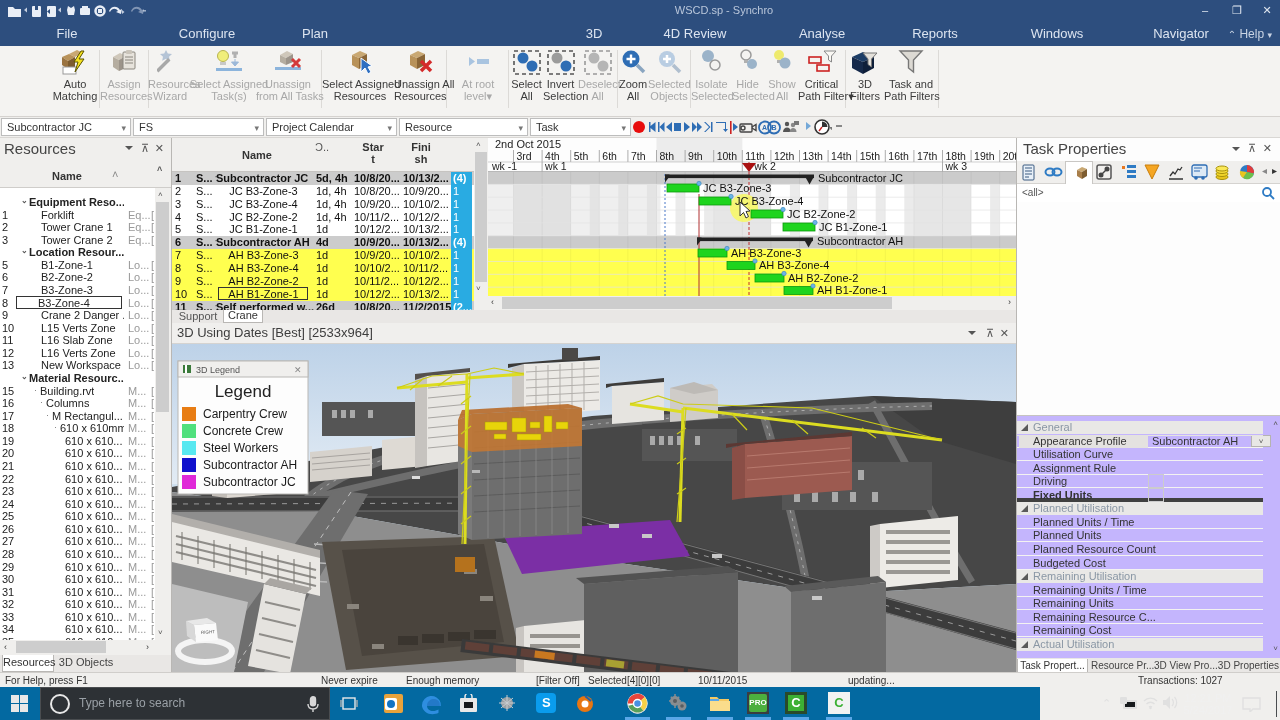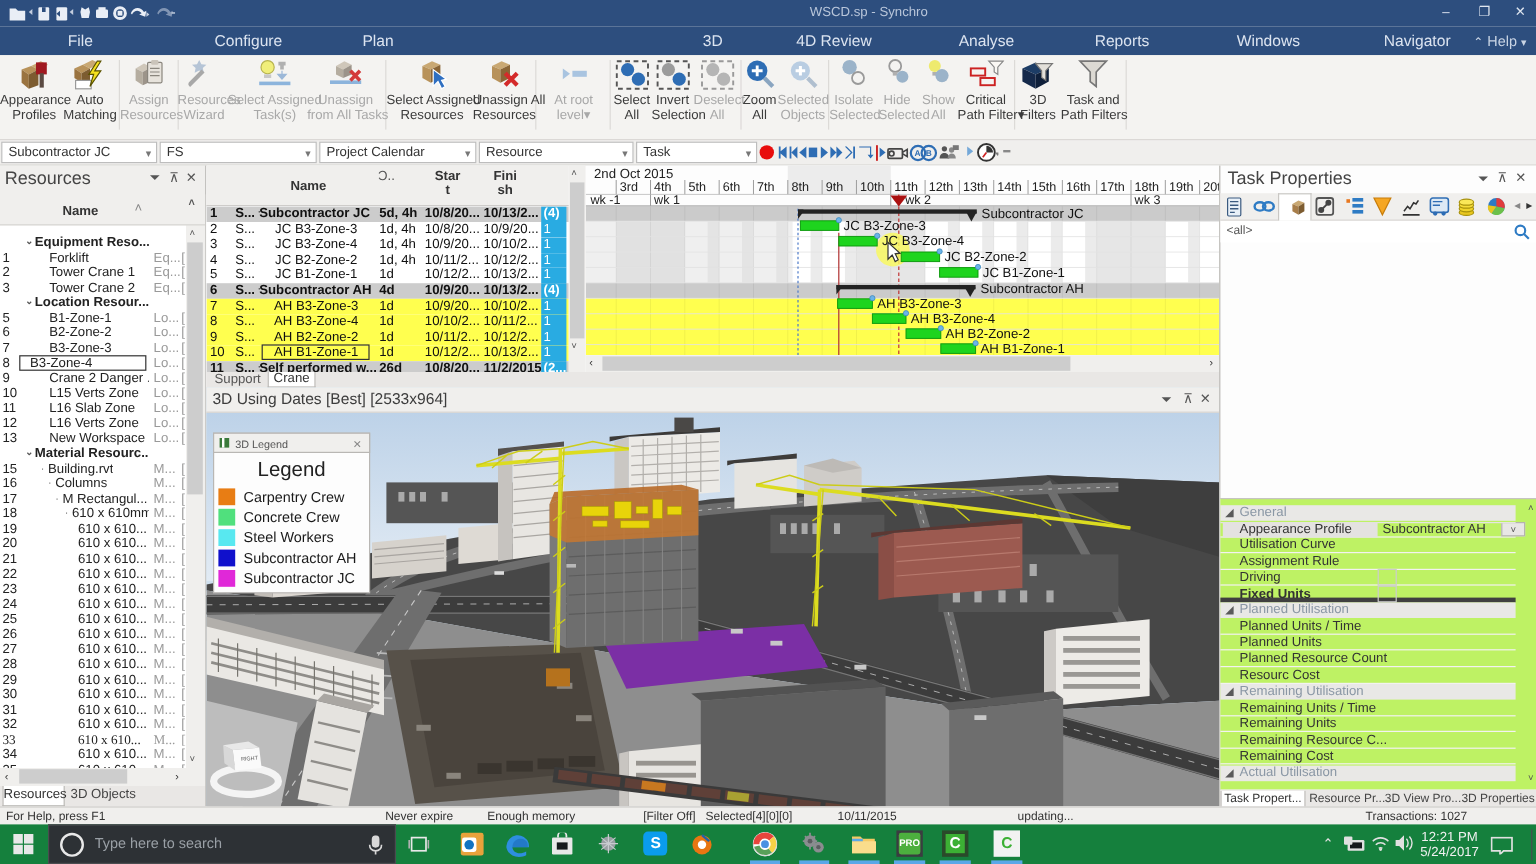--- a/index.html
+++ b/index.html
@@ -56,31 +56,31 @@
 
 
 #view3d { left:172px; top:323px; width:844px; height:349px; background:#cfe0ef; }
 #v3d-title { position:absolute; left:0; top:0; width:844px; height:21px; background:#f0efed; border-bottom:1px solid #d5d3d0; font-size:13px; color:#3d3d3d; line-height:20px; padding-left:5px; }
 
 
 #rightpanel { left:1016px; top:138px; width:264px; height:534px; background:#fdfdfd; border-left:1px solid #b9b7b4; }
 #rp-title { position:absolute; left:6px; top:2px; font-size:15px; color:#444; }
 #rp-toolbar { position:absolute; left:0; top:23px; width:264px; height:23px; background:#f0efed; border-bottom:1px solid #d5d3d0; }
 #rp-search { position:absolute; left:0; top:46px; width:264px; height:18px; background:#fff; font-size:10px; color:#555; }
-#rp-grid { position:absolute; left:0; top:277px; width:264px; height:243px; background:#bef264; border-top:1px solid #c6c4c1; font-size:11px; }
+#rp-grid { position:absolute; left:0; top:277px; width:264px; height:243px; background:#c4b5fd; border-top:1px solid #c6c4c1; font-size:11px; }
 .rprow { position:absolute; left:0; width:246px; height:13.6px; color:#333; }
 .rphead { background:#e9e8e6; color:#8a97a5; }
 #rp-tabs { position:absolute; left:0; top:520px; width:264px; height:16px; background:#e9e7e5; font-size:10px; white-space:nowrap; }
 
 
 #statusbar { left:0; top:672px; width:1280px; height:15px; background:#f0efed; border-top:1px solid #d0cecb; font-size:10px; color:#333; }
 .stitem { position:absolute; top:2px; }
 
 
-#taskbar { left:0; top:687px; width:1280px; height:33px; background:#15803d; }
+#taskbar { left:0; top:687px; width:1040px; height:33px; background:#0369a1; }
 </style>
 </head>
 <body>
 <div id="app">
   <div id="titlebar" class="abs">
     <svg class="abs" style="left:6px;top:3px" width="140" height="16" viewBox="0 0 140 16">
       <g fill="#e9eef6">
         <path d="M2 4h5l2 2h6v8H2z"></path>
           <path d="M18 7l3-2.5 0 5z" opacity="0.8"></path>
         <rect x="26" y="3" width="9" height="11" rx="1"></rect>
@@ -131,31 +131,20 @@
     <div class="rgroup-label" style="left:0;width:99px">Project</div>
     <div class="rgroup-label" style="left:99px;width:49px">Assign</div>
     <div class="rgroup-label" style="left:148px;width:173px">Selected Resources</div>
     <div class="rgroup-label" style="left:321px;width:125px">Selected Tasks</div>
     <div class="rgroup-label" style="left:446px;width:62px">Create Task(s)</div>
     <div class="rgroup-label" style="left:508px;width:109px">Selection</div>
     <div class="rgroup-label" style="left:617px;width:73px">Zoom</div>
     <div class="rgroup-label" style="left:690px;width:155px">Quick Filters</div>
     <div class="rgroup-label" style="left:845px;width:93px">Filters</div>
 
-    <div class="rbtn" style="left:0px;width:57px">
-        <svg class="ric" width="26" height="27" viewBox="0 0 26 27">
-          <path d="M10 6 18 2 24 5 16 9Z" fill="#c9a873"></path>
-          <path d="M2 9 10 6 16 9 8 13Z" fill="#b8925a"></path>
-          <path d="M2 9 8 13 8 25 2 20Z" fill="#9a7340"></path>
-          <path d="M8 13 16 9 16 22 8 25Z" fill="#7d5c30"></path>
-          <rect x="14" y="3" width="9" height="10" fill="#a01820"></rect>
-          <rect x="17" y="12" width="3.5" height="12" fill="#5a4a42"></rect>
-        </svg>
-        <span class="rlabel">Appearance<br>Profiles</span>
-      </div>
     <div class="rbtn" style="left:50px;width:50px">
         <svg class="ric" width="28" height="27" viewBox="0 0 28 27">
           <path d="M8 5 16 1 22 4 14 8Z" fill="#c9a873"></path>
           <path d="M1 8 8 5 14 8 7 12Z" fill="#b8925a"></path>
           <path d="M1 8 7 12 7 20 1 16Z" fill="#9a7340"></path>
           <path d="M7 12 14 8 14 19 7 20Z" fill="#7d5c30"></path>
           <rect x="2" y="18" width="13" height="7" fill="#fff" stroke="#999"></rect>
           <path d="M20 2 13 13h4l-3 10 9-13h-5l5-8z" fill="#f5e11e" stroke="#5a5200" stroke-width="1"></path>
         </svg>
         <span class="rlabel">Auto<br>Matching</span>
@@ -404,21 +393,21 @@
           <span style="position:absolute;left:151px;color:#999">[</span>
         </div>
         <div class="lprow" style="top:96.0px;">
           <span class="num">7</span>
           <span class="nm" style="left:41px;max-width:83px">B3-Zone-3</span>
           <span class="typ">Lo...</span>
           <span style="position:absolute;left:151px;color:#999">[</span>
         </div>
         <div class="lprow" style="top:108.6px;">
           <span class="num">8</span>
-          <span class="nm" style="left:25px;max-width:83px">B3-Zone-4</span>
+          <span class="nm" style="left:38px;max-width:83px">B3-Zone-4</span>
           <span class="typ">Lo...</span>
           <span style="position:absolute;left:151px;color:#999">[</span>
           <div style="position:absolute;left:16px;top:-1px;width:106px;height:13px;border:1px solid #333"></div>
         </div>
         <div class="lprow" style="top:121.1px;">
           <span class="num">9</span>
           <span class="nm" style="left:41px;max-width:83px">Crane 2 Danger ...</span>
           <span class="typ">Lo...</span>
           <span style="position:absolute;left:151px;color:#999">[</span>
         </div>
@@ -555,21 +544,21 @@
           <span class="nm" style="left:65px;max-width:59px">610 x 610...</span>
           <span class="typ">M...</span>
           <span style="position:absolute;left:151px;color:#999">[</span>
         </div>
         <div class="lprow" style="top:410.2px;">
           <span class="num">32</span>
           <span class="nm" style="left:65px;max-width:59px">610 x 610...</span>
           <span class="typ">M...</span>
           <span style="position:absolute;left:151px;color:#999">[</span>
         </div>
-        <div class="lprow" style="top:422.8px;font-family:Liberation Serif, serif;">
+        <div class="lprow" style="top:422.8px;">
           <span class="num">33</span>
           <span class="nm" style="left:65px;max-width:59px">610 x 610...</span>
           <span class="typ">M...</span>
           <span style="position:absolute;left:151px;color:#999">[</span>
         </div>
         <div class="lprow" style="top:435.4px;">
           <span class="num">34</span>
           <span class="nm" style="left:65px;max-width:59px">610 x 610...</span>
           <span class="typ">M...</span>
           <span style="position:absolute;left:151px;color:#999">[</span>
@@ -1252,21 +1241,21 @@
         <div class="rprow" style="top:99.9px;height:13px;border-bottom:1px solid #f3f2f1">
           <span style="position:absolute;left:16px;top:0">Planned Units / Time</span>
         </div>
         <div class="rprow" style="top:113.4px;height:13px;border-bottom:1px solid #f3f2f1">
           <span style="position:absolute;left:16px;top:0">Planned Units</span>
         </div>
         <div class="rprow" style="top:127.0px;height:13px;border-bottom:1px solid #f3f2f1">
           <span style="position:absolute;left:16px;top:0">Planned Resource Count</span>
         </div>
         <div class="rprow" style="top:140.5px;height:13px;border-bottom:1px solid #f3f2f1">
-          <span style="position:absolute;left:16px;top:0">Resourc Cost</span>
+          <span style="position:absolute;left:16px;top:0">Budgeted Cost</span>
         </div>
         <div class="rprow rphead" style="top:154.1px;height:13px">
           <span style="position:absolute;left:4px;top:3px;width:0;height:0;border-left:7px solid transparent;border-bottom:7px solid #5a5a5a"></span>
           <span style="position:absolute;left:16px;top:0">Remaining Utilisation</span>
         </div>
         <div class="rprow" style="top:167.6px;height:13px;border-bottom:1px solid #f3f2f1">
           <span style="position:absolute;left:16px;top:0">Remaining Units / Time</span>
         </div>
         <div class="rprow" style="top:181.2px;height:13px;border-bottom:1px solid #f3f2f1">
           <span style="position:absolute;left:16px;top:0">Remaining Units</span>

